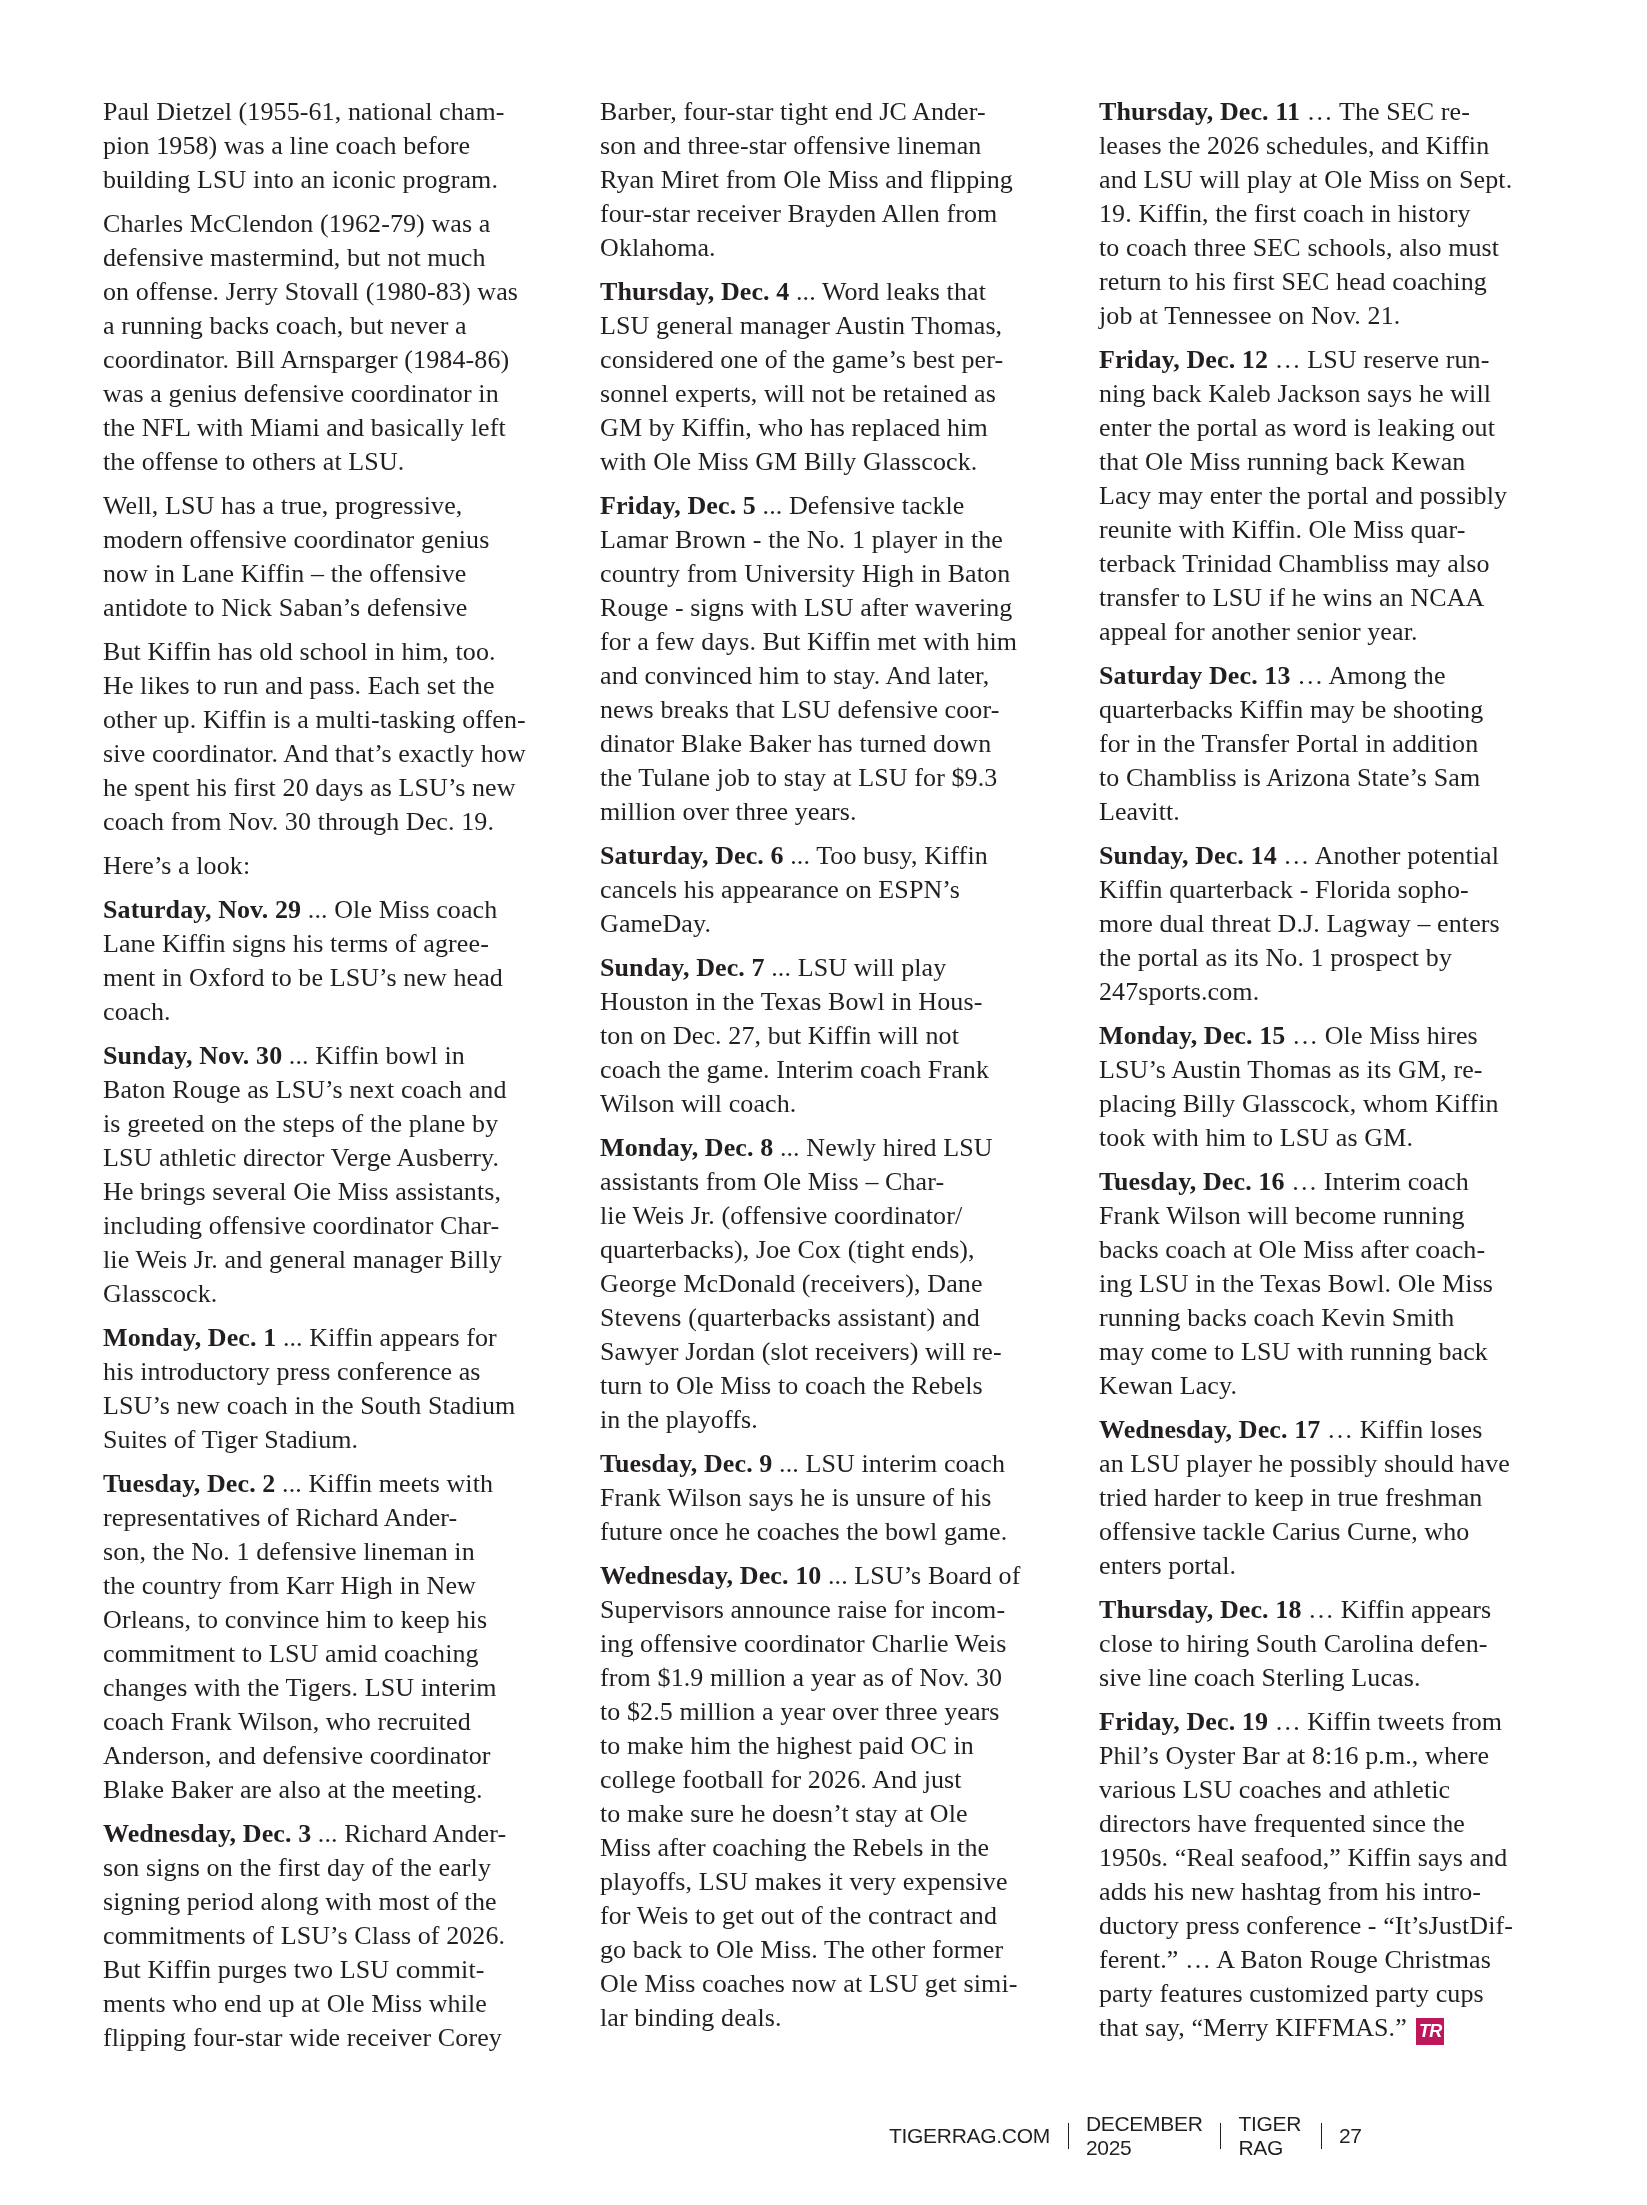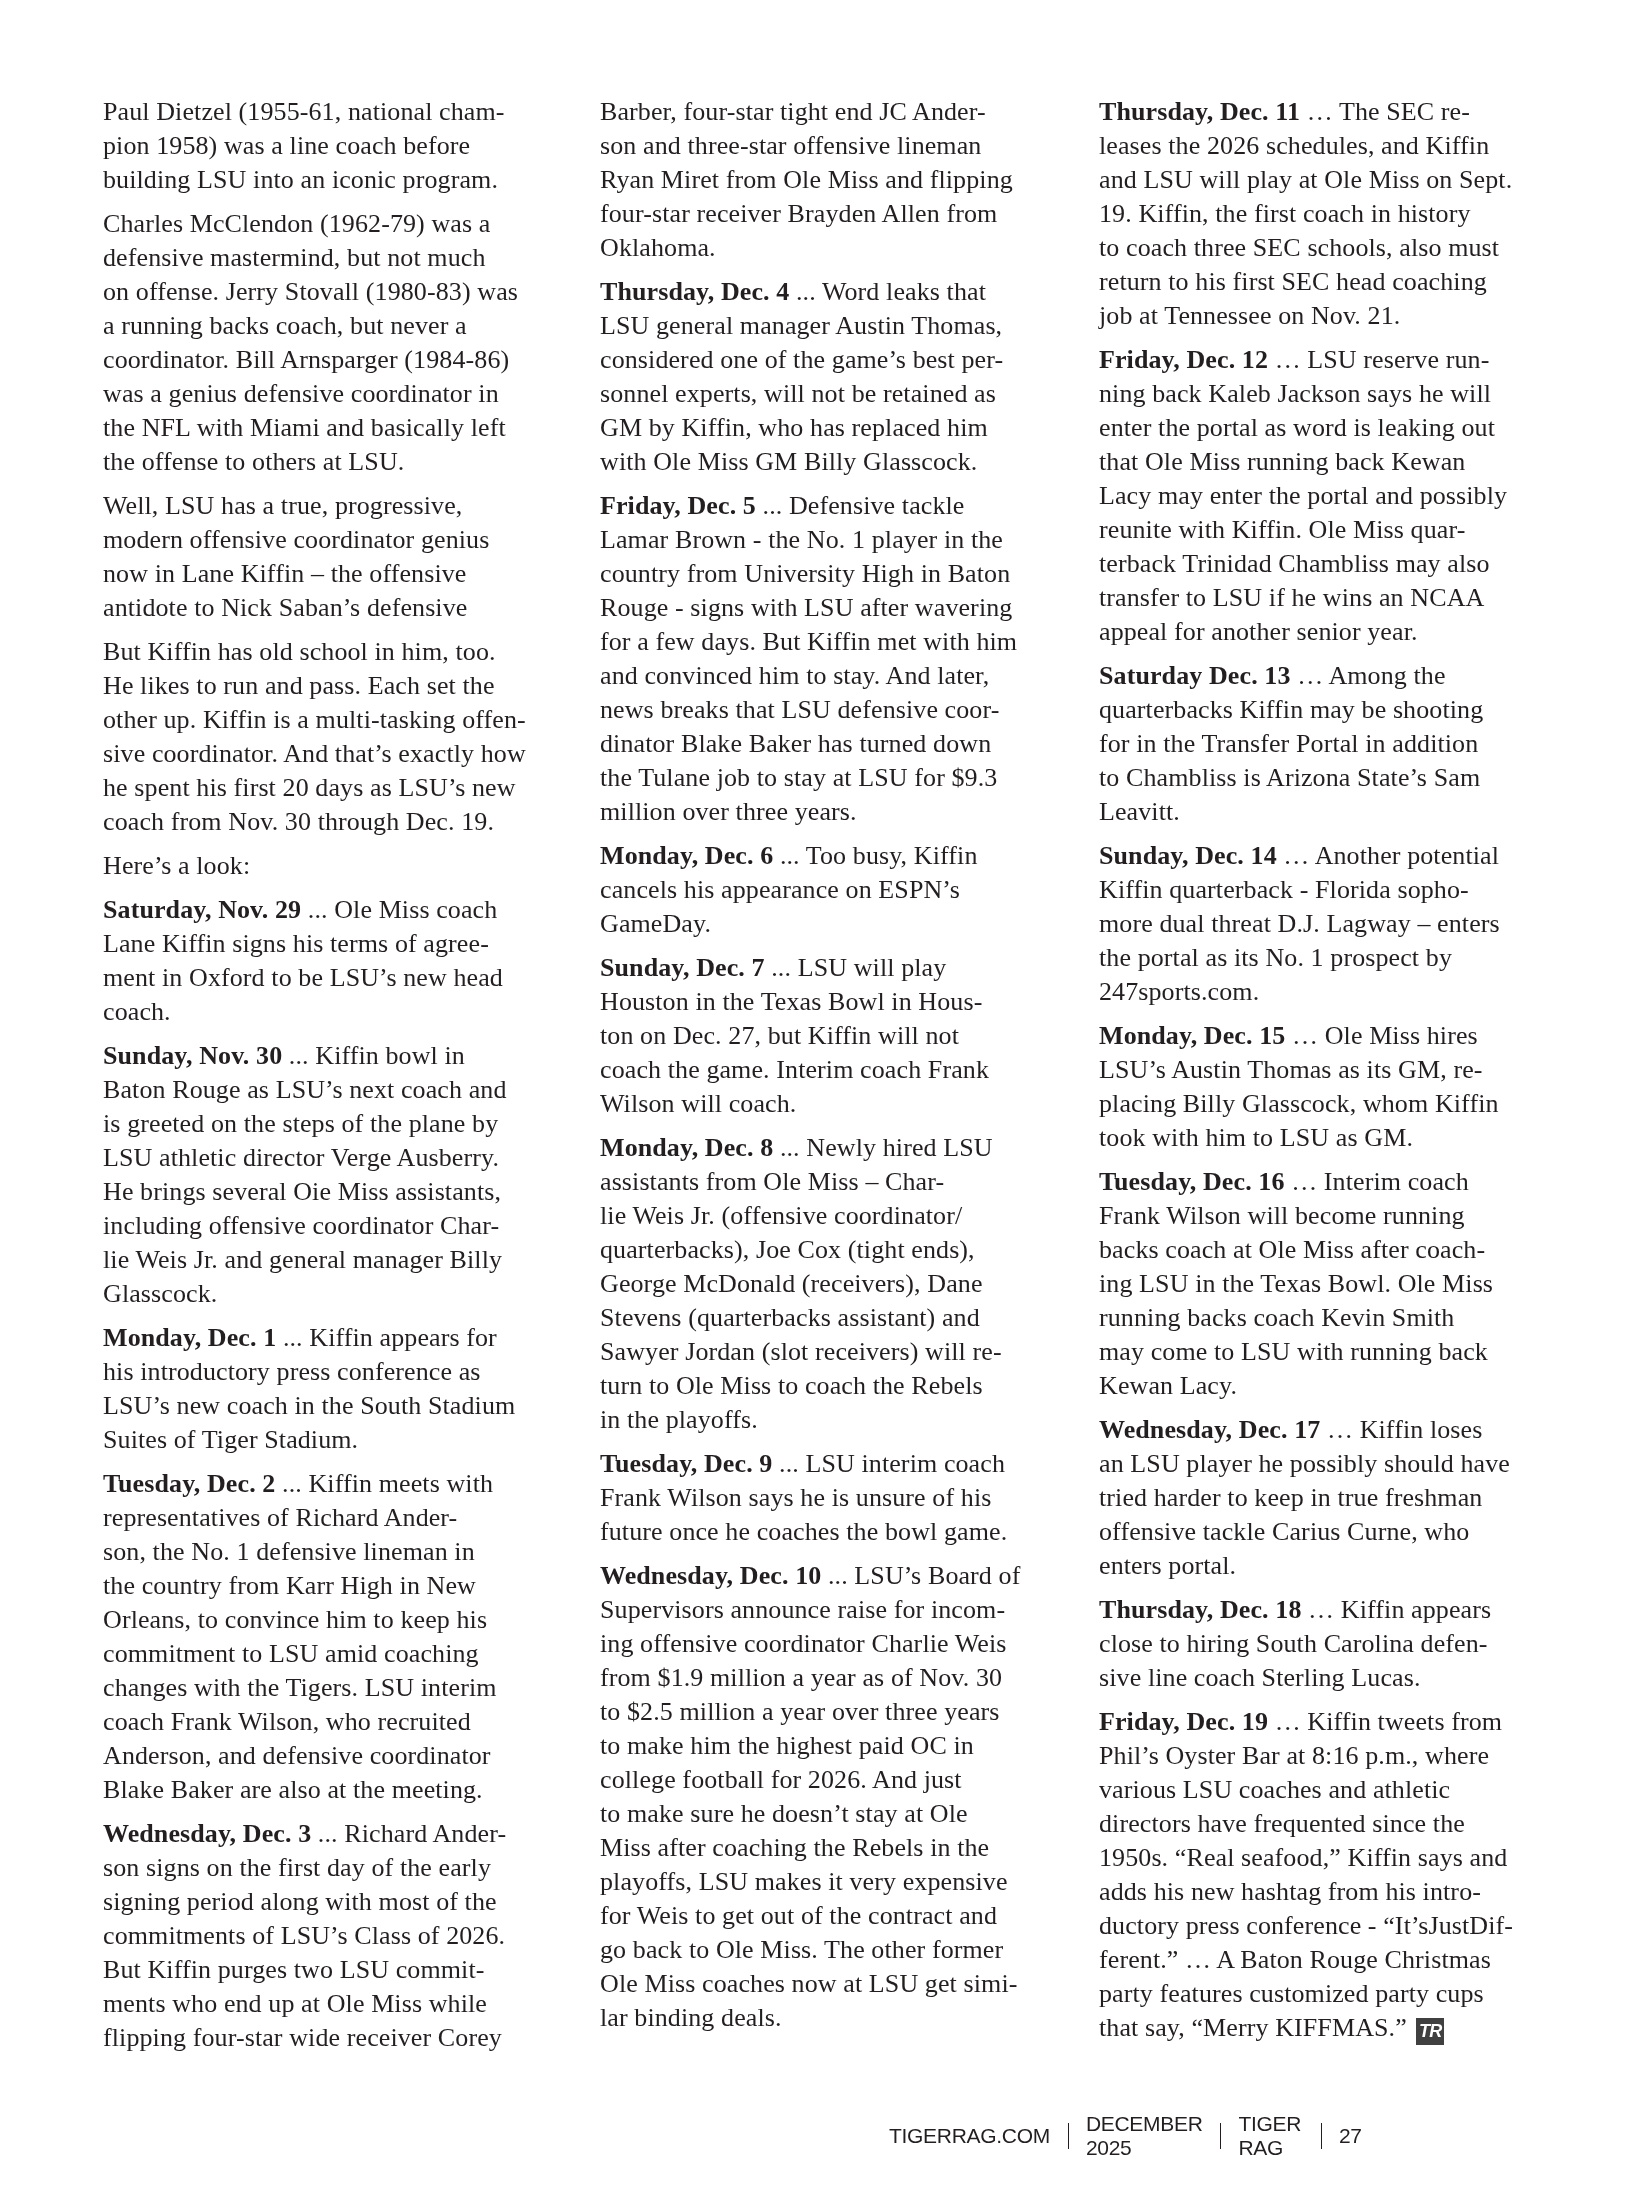--- a/index.html
+++ b/index.html
@@ -187,21 +187,21 @@
         <span class="line"><span>country from University High in Baton</span></span>
         <span class="line"><span>Rouge - signs with LSU after wavering</span></span>
         <span class="line"><span>for a few days. But Kiffin met with him</span></span>
         <span class="line"><span>and convinced him to stay. And later,</span></span>
         <span class="line"><span>news breaks that LSU defensive coor-</span></span>
         <span class="line"><span>dinator Blake Baker has turned down</span></span>
         <span class="line"><span>the Tulane job to stay at LSU for $9.3</span></span>
         <span class="line"><span>million over three years.</span></span>
       </p>
       <p class="para">
-        <span class="line"><span class="date">Monday, Dec. 6</span><span> ... Too busy, Kiffin</span></span>
+        <span class="line"><span class="date">Saturday, Dec. 6</span><span> ... Too busy, Kiffin</span></span>
         <span class="line"><span>cancels his appearance on ESPN’s</span></span>
         <span class="line"><span>GameDay.</span></span>
       </p>
       <p class="para">
         <span class="line"><span class="date">Sunday, Dec. 7</span><span> ... LSU will play</span></span>
         <span class="line"><span>Houston in the Texas Bowl in Hous-</span></span>
         <span class="line"><span>ton on Dec. 27, but Kiffin will not</span></span>
         <span class="line"><span>coach the game. Interim coach Frank</span></span>
         <span class="line"><span>Wilson will coach.</span></span>
       </p>
@@ -303,21 +303,21 @@
       <p class="para">
         <span class="line"><span class="date">Friday, Dec. 19</span><span> … Kiffin tweets from</span></span>
         <span class="line"><span>Phil’s Oyster Bar at 8:16 p.m., where</span></span>
         <span class="line"><span>various LSU coaches and athletic</span></span>
         <span class="line"><span>directors have frequented since the</span></span>
         <span class="line"><span>1950s. “Real seafood,” Kiffin says and</span></span>
         <span class="line"><span>adds his new hashtag from his intro-</span></span>
         <span class="line"><span>ductory press conference - “It’sJustDif-</span></span>
         <span class="line"><span>ferent.” … A Baton Rouge Christmas</span></span>
         <span class="line"><span>party features customized party cups</span></span>
-        <span class="line"><span>that say, “Merry KIFFMAS.”</span><span class="tr-badge" style="background: #404040; color: rgb(255, 255, 255);">TR</span></span>
+        <span class="line"><span>that say, “Merry KIFFMAS.”</span><span class="tr-badge" style="background: #be185d; color: rgb(255, 255, 255);">TR</span></span>
       </p>
     </div>
 
   <div class="footer">
     <span class="bold">TIGERRAG.COM</span>
     <span class="sep"></span>
     <span class="bold">DECEMBER 2025</span>
     <span class="sep"></span>
     <span>TIGER RAG</span>
     <span class="sep"></span>

